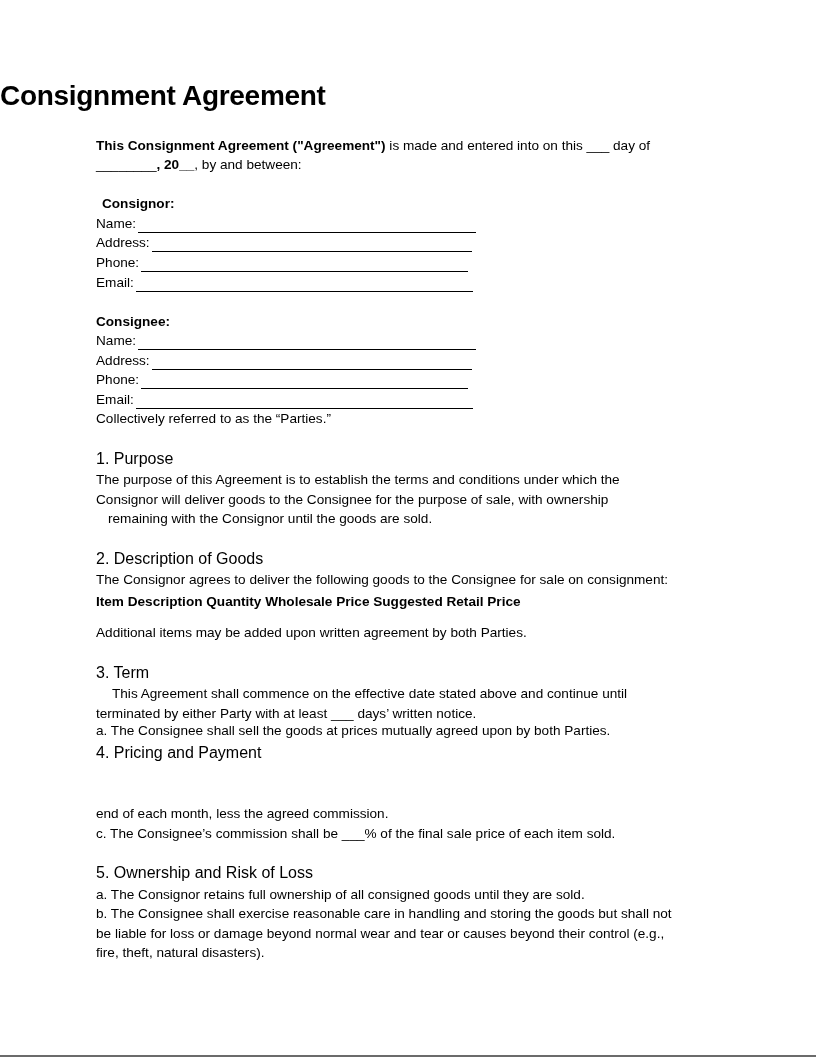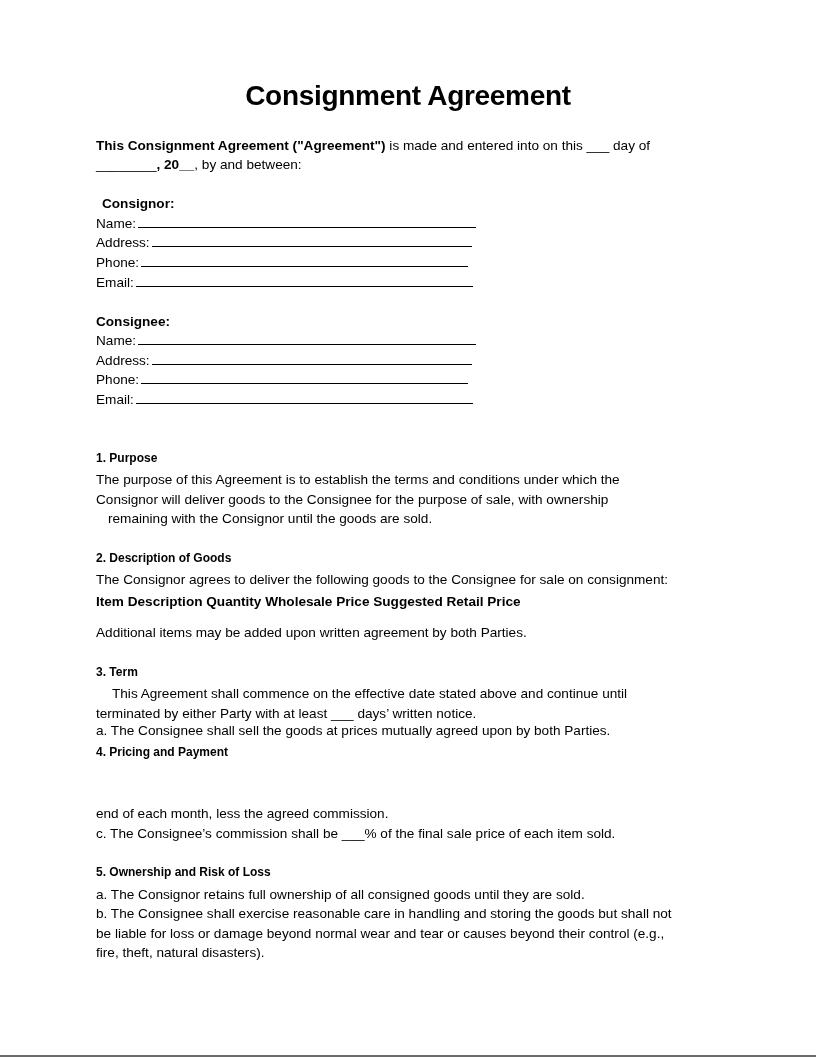--- a/index.html
+++ b/index.html
@@ -5,27 +5,27 @@
     html, body { margin: 0; padding: 0; background: #ffffff; }
     body {
       width: 816px; height: 1057px; position: relative; overflow: hidden;
       font-family: "Liberation Sans", sans-serif; color: #000;
     }
     .page {
       position: absolute; left: 0; top: 0; width: 816px; height: 1055px;
       border-bottom: 2px solid #6b6b6b; box-sizing: content-box;
     }
     .title {
-      position: absolute; left: 0; width: 816px; top: 80px; text-align: center;
+      position: absolute; left: 0; width: 816px; top: 80px; 
       font-size: 28px; font-weight: bold; letter-spacing: -0.3px;
     }
     .abs { position: absolute; left: 96px; white-space: nowrap; font-size: 13.6px; line-height: 19px; }
     .b { font-weight: bold; }
-    .heading { font-weight: bold; font-size: 12px; }
-    .field-row { display: flex; align-items: flex-start; }
+    .heading { font-weight: normal; font-size: 16px; }
+    .field-row { display: flex; align-items: flex-end; }
     .field-row .label { margin-right: 2px; }
     .field-row .line { border-bottom: 1.3px solid #000; height: 13px; }
   </style>
 </head>
 <body>
 
 <div class="page">
 
   <div class="title">Consignment Agreement</div>
 
@@ -64,20 +64,21 @@
     <span class="line" style="width:320px;"></span>
   </div>
   <div class="abs field-row" style="top:370px;">
     <span class="label">Phone:</span>
     <span class="line" style="width:327px;"></span>
   </div>
   <div class="abs field-row" style="top:390px;">
     <span class="label">Email:</span>
     <span class="line" style="width:337px;"></span>
   </div>
+  <div class="abs" style="top:409px;">Collectively referred to as the  “Parties.”</div>
 
   <div class="abs heading" style="top:449px;">1. Purpose</div>
   <div class="abs" style="top:470px;">The purpose of this Agreement is to establish the terms and conditions under which the</div>
   <div class="abs" style="top:490px;">Consignor will deliver goods to the Consignee for the purpose of sale, with ownership</div>
   <div class="abs" style="top:509px;margin-left:12px;">remaining with the Consignor until the goods are sold.</div>
 
   <div class="abs heading" style="top:549px;">2. Description of Goods</div>
   <div class="abs" style="top:570px;">The Consignor agrees to deliver the following goods to the Consignee for sale on consignment:</div>
   <div class="abs b" style="top:592px;">Item Description Quantity Wholesale Price Suggested Retail Price</div>
   <div class="abs" style="top:623px;">Additional items may be added upon written agreement by both Parties.</div>

